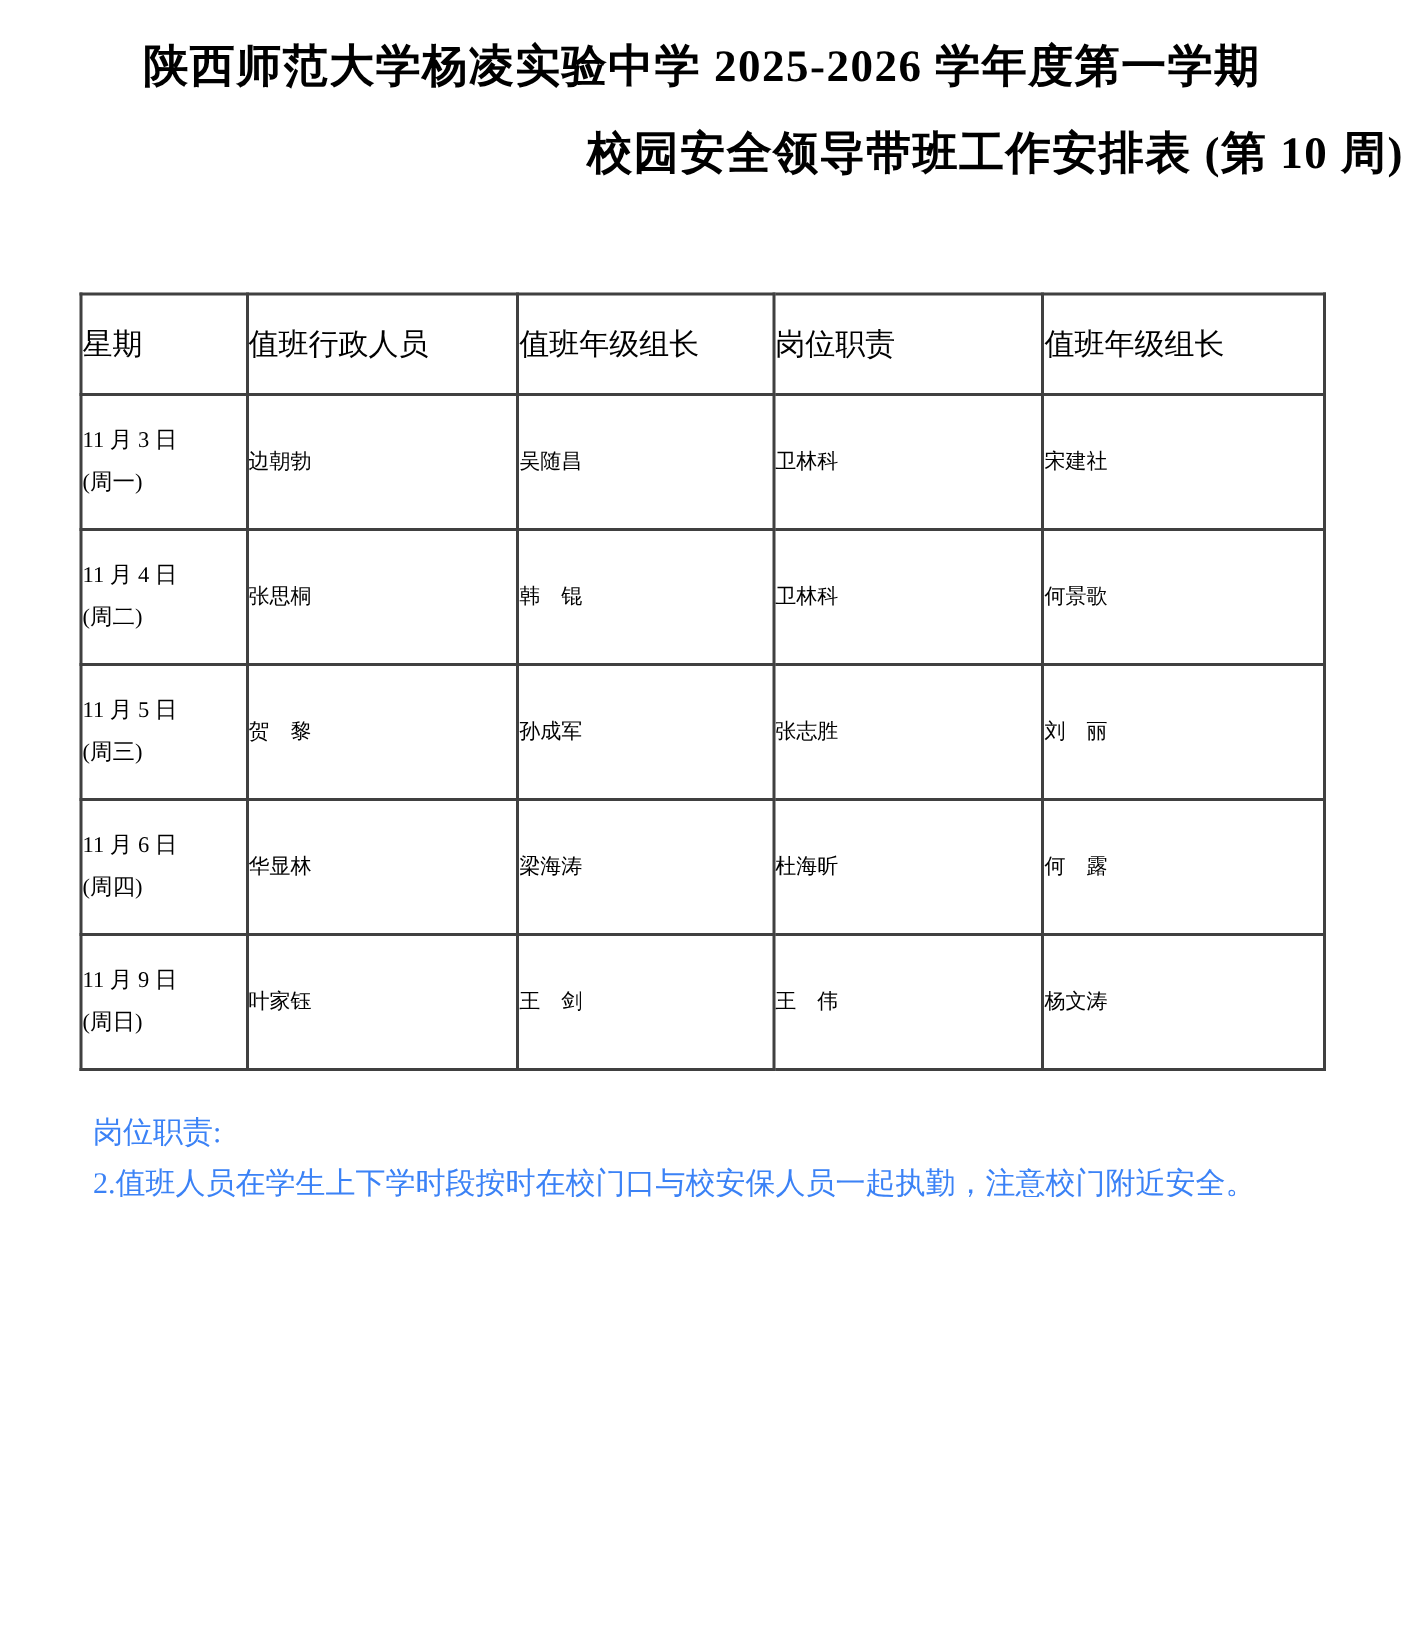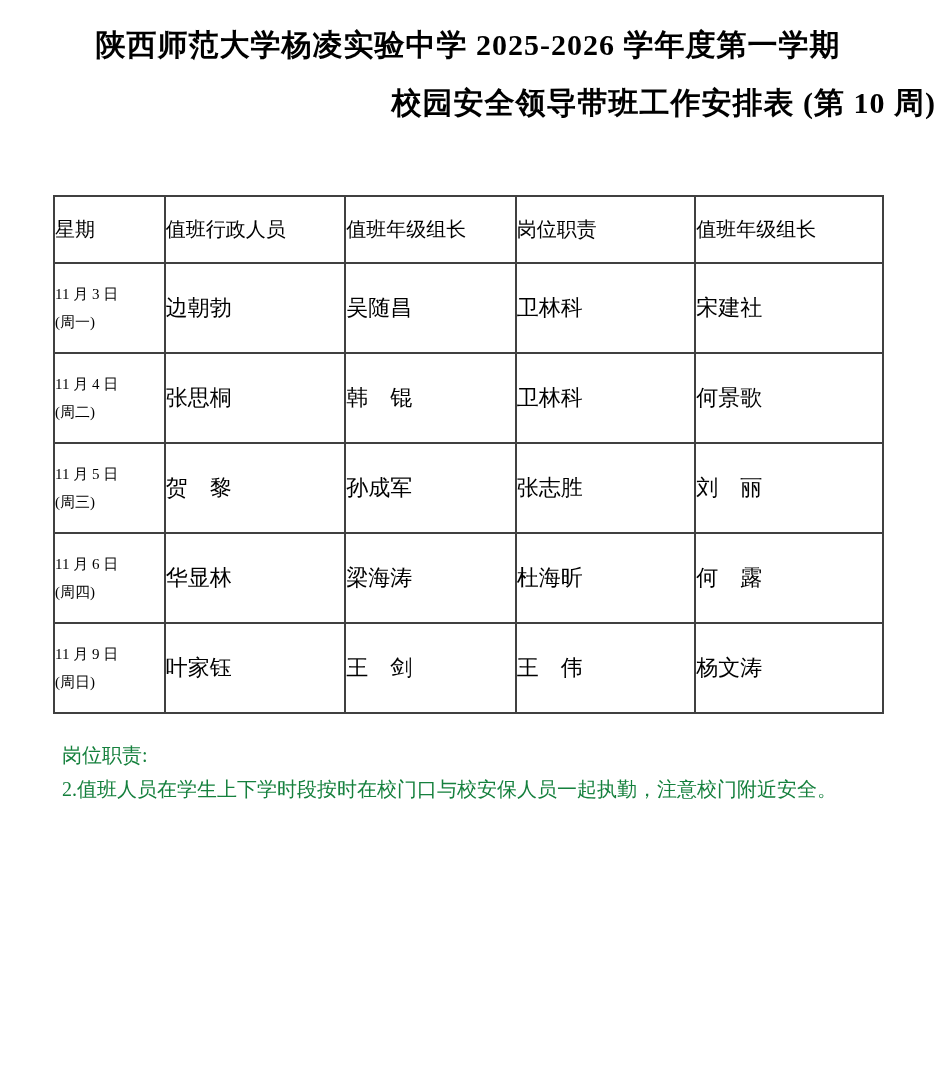--- a/index.html
+++ b/index.html
@@ -48,34 +48,34 @@
   table.duty thead tr {
     height: 67px;
   }
   table.duty tbody tr {
     height: 90px;
   }
   table.duty th {
     font-size: 20px;
   }
   td.name-cell {
-    font-size: 22px;
+    font-size: 14px;
   }
   td.date-cell {
     font-size: 15px;
   }
   .date-line, .weekday-line {
     line-height: 28px;
   }
   .notes {
     margin: 24px 26px 0 62px;
     font-size: 20px;
     line-height: 34px;
     font-weight: 400;
-    color: #15803d;
+    color: #3b82f6;
     text-align: justify;
   }
 </style>
 </head>
 <body>
 
 <div class="page">
 
   <div class="title-block">
     <div class="title-line1">陕西师范大学杨凌实验中学 2025-2026 学年度第一学期</div>

